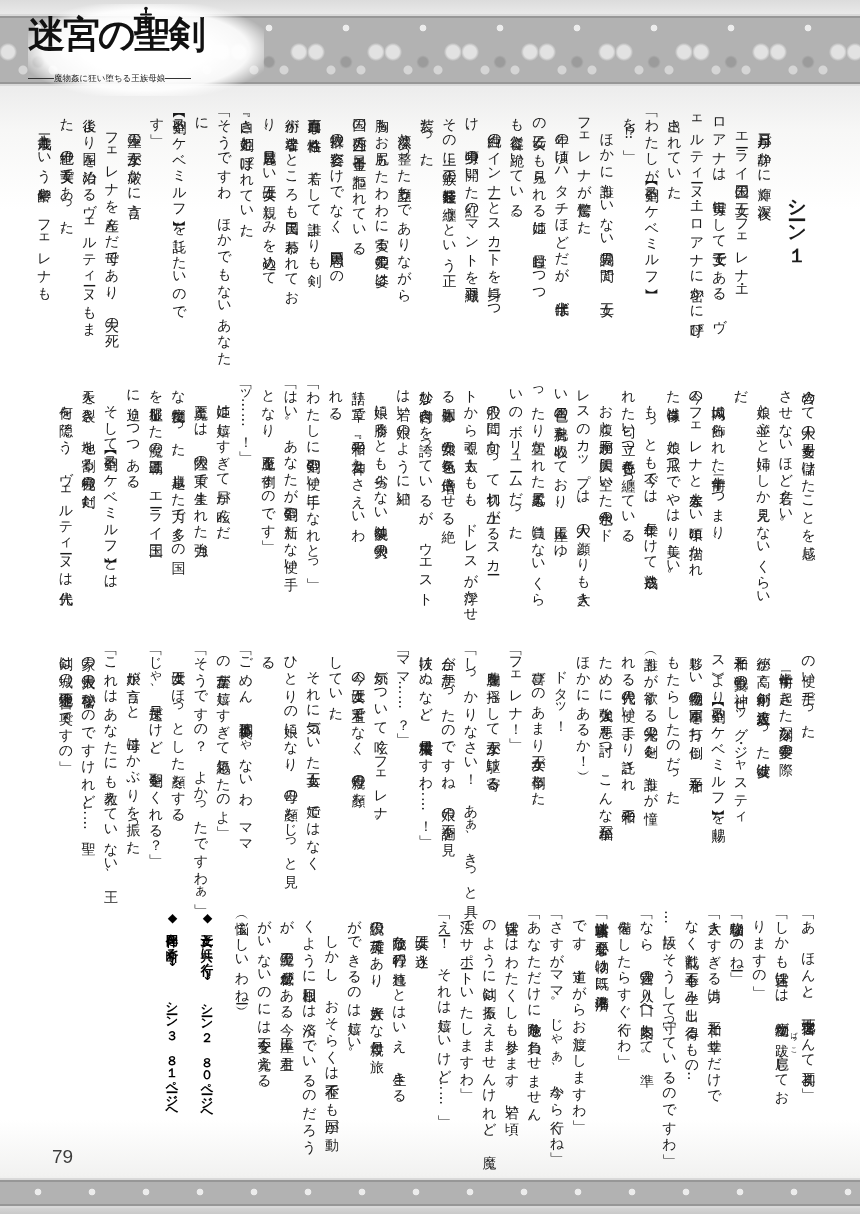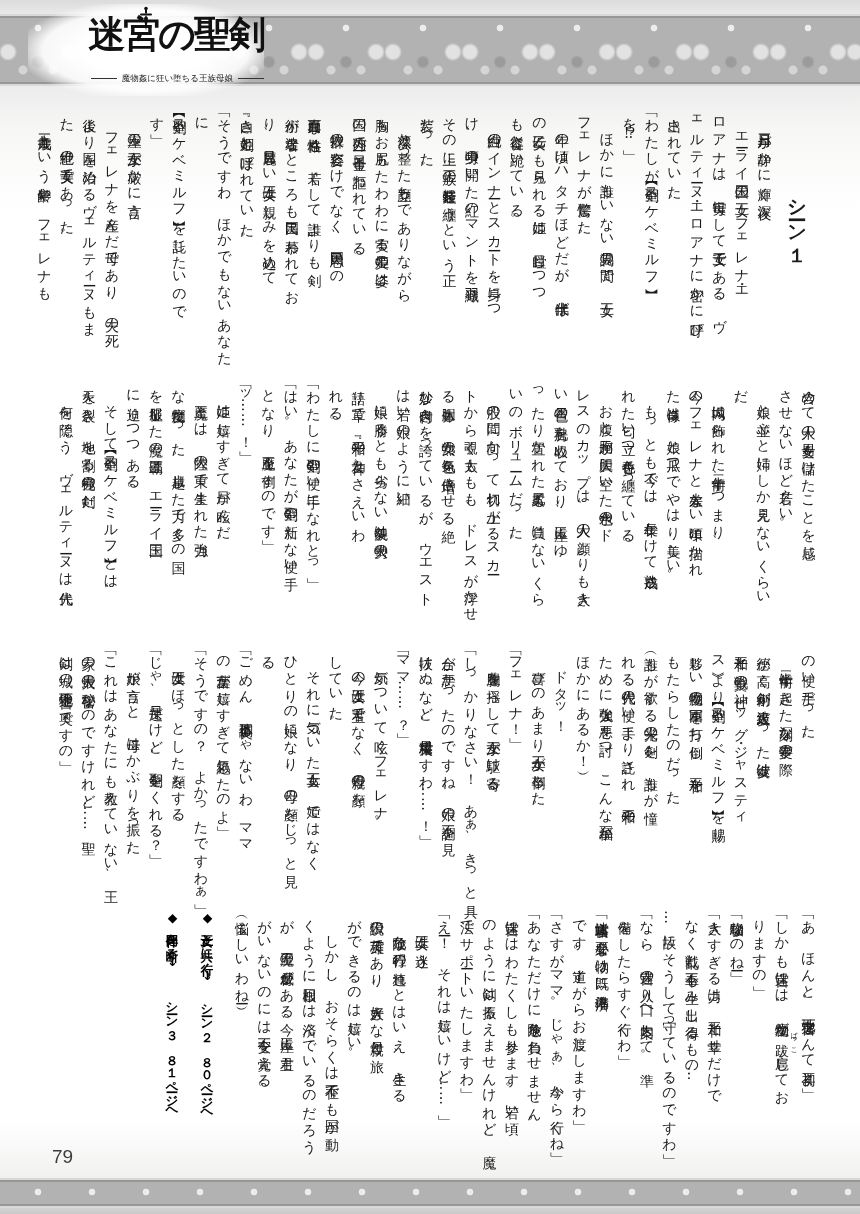--- a/index.html
+++ b/index.html
@@ -22,29 +22,29 @@
       radial-gradient(circle 8px at 23px 52px,#d5d5d5 50%,rgba(213,213,213,0) 62%),
       radial-gradient(circle 8px at 53px 52px,#d5d5d5 50%,rgba(213,213,213,0) 62%);
     background-size:77px 100%;
   }
   #deco-top{top:16px;height:64px;}
   #deco-bottom{top:1180px;height:22px;background-size:54px 100%;}
   
   #logo{
     position:absolute;left:28px;top:4px;width:236px;height:92px;
     background:radial-gradient(ellipse at center,#ffffff 38%,rgba(255,255,255,0.9) 62%,rgba(255,255,255,0) 78%);
-    display:flex;flex-direction:column;align-items:flex-end;justify-content:center;
+    display:flex;flex-direction:column;align-items:flex-start;justify-content:center;
     color:#111;
   }
   #logo-title{
     font-weight:bold;font-size:37px;line-height:1;letter-spacing:-2px;
     font-family:"DejaVu Serif","Liberation Serif",serif;white-space:nowrap;
   }
   #logo-sub{
-    display:flex;align-items:center;gap:5px;margin-top:20px;
+    display:flex;align-items:center;margin-top:20px;
     font-size:8.5px;color:#222;font-family:"DejaVu Sans","Liberation Sans",sans-serif;white-space:nowrap;
   }
   #logo-sub .rule{width:26px;height:1px;background:#333;}
   #sword-icon{position:absolute;left:50%;top:2px;transform:translateX(-50%);}
   
   .band{
     position:absolute;right:40px;
     writing-mode:vertical-rl;text-orientation:mixed;
     font-size:14px;line-height:22.5px;letter-spacing:0.8px;
     color:#1b1b1b;

